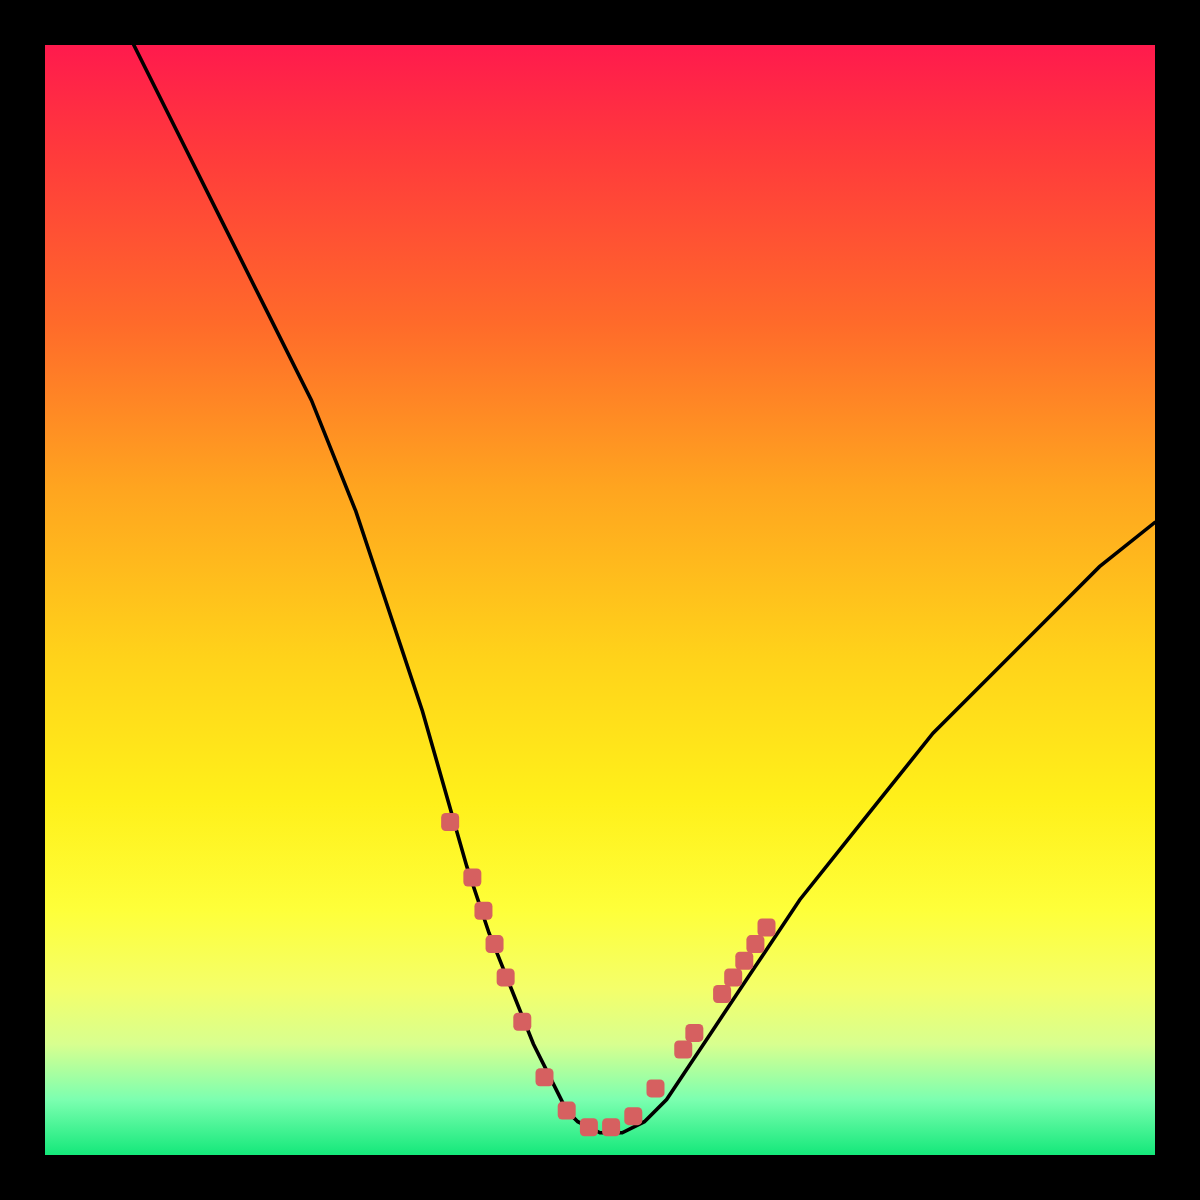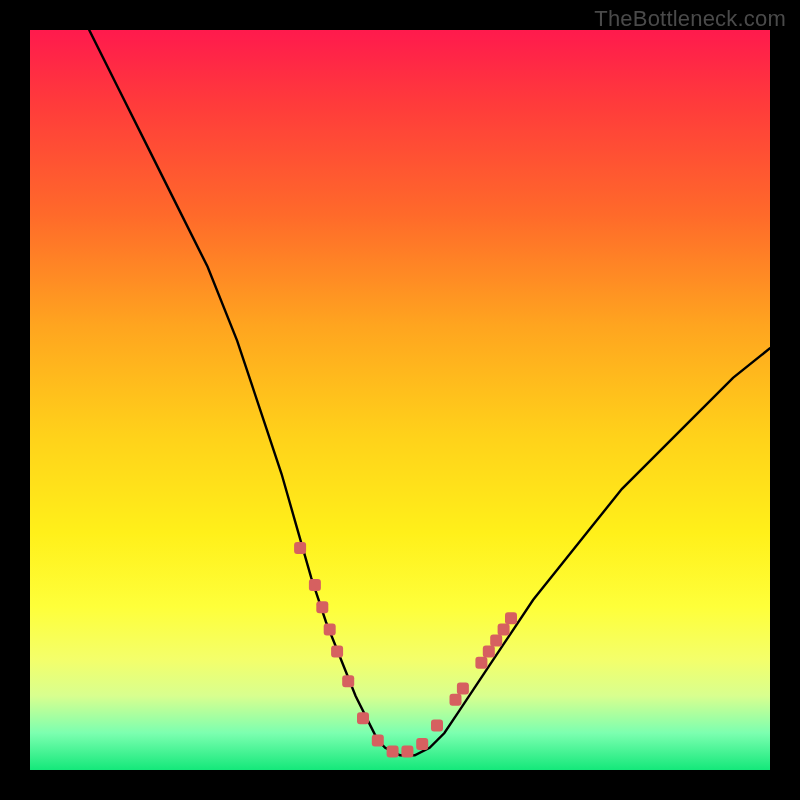--- a/index.html
+++ b/index.html
@@ -53,21 +53,20 @@
     left: 0;
     top: 0;
     width: 740px;
     height: 740px;
   }
 </style>
 </head>
 <body>
 
 <div class="frame">
-  <div class="watermark">TheBottleneck.com</div>
   <div class="plot">
     <svg class="curve" viewBox="0 0 740 740" preserveAspectRatio="none">
       <path id="curve-path" fill="none" stroke="#000" stroke-width="2.4" stroke-linecap="round" d="M59.20 0.00 L88.80 59.20 L118.40 118.40 L148.00 177.60 L177.60 236.80 L207.20 310.80 L222.00 355.20 L236.80 399.60 L251.60 444.00 L266.40 495.80 L281.20 547.60 L296.00 592.00 L310.80 629.00 L325.60 666.00 L340.40 695.60 L347.80 710.40 L355.20 717.80 L370.00 725.20 L384.80 725.20 L399.60 717.80 L414.40 703.00 L429.20 680.80 L444.00 658.60 L473.60 614.20 L503.20 569.80 L532.80 532.80 L562.40 495.80 L592.00 458.80 L629.00 421.80 L666.00 384.80 L703.00 347.80 L740.00 318.20"></path>
       <g id="markers">
           <rect x="264.10" y="512.00" width="12" height="12" rx="3" fill="#d66060"></rect>
           <rect x="278.90" y="549.00" width="12" height="12" rx="3" fill="#d66060"></rect>
           <rect x="286.30" y="571.20" width="12" height="12" rx="3" fill="#d66060"></rect>
           <rect x="293.70" y="593.40" width="12" height="12" rx="3" fill="#d66060"></rect>
           <rect x="301.10" y="615.60" width="12" height="12" rx="3" fill="#d66060"></rect>
           <rect x="312.20" y="645.20" width="12" height="12" rx="3" fill="#d66060"></rect>

